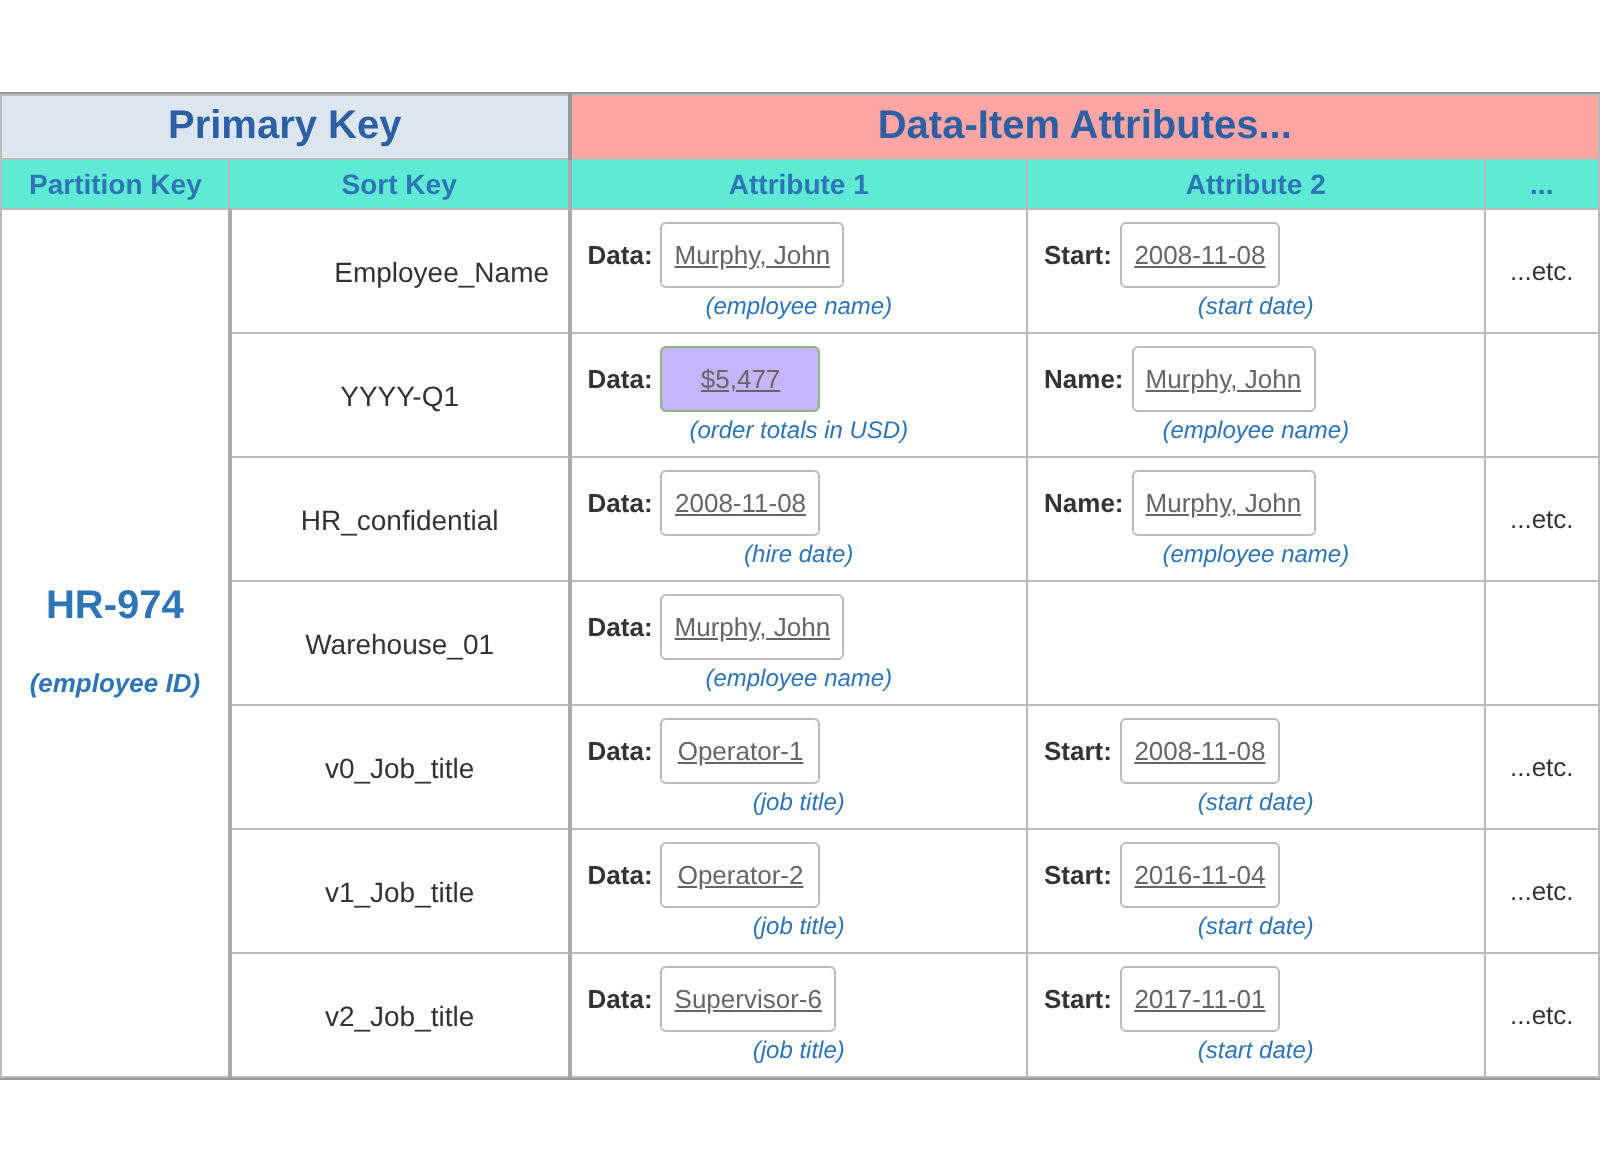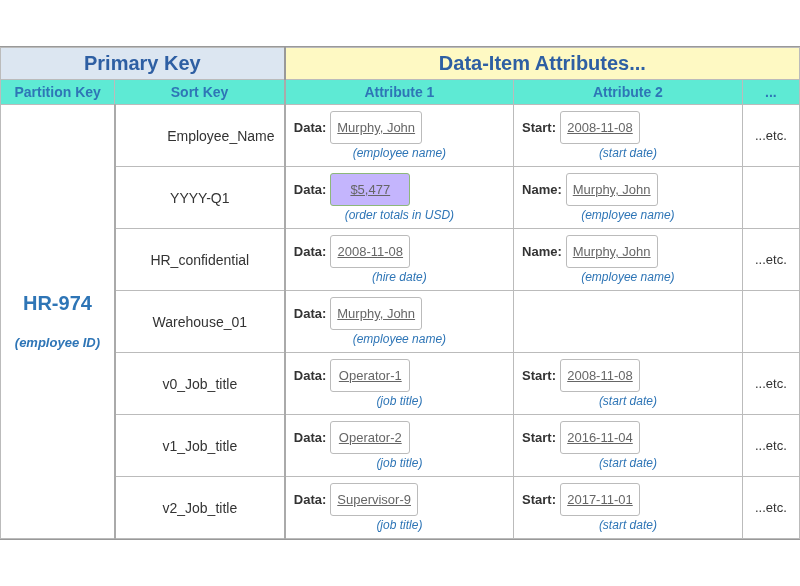--- a/index.html
+++ b/index.html
@@ -28,21 +28,21 @@
     }
     
     .header-primary {
       background: #dce6f1;
       color: #2e5fa3;
       font-size: 20px;
       font-weight: bold;
       border-right: 2px solid #999;
     }
     .header-dataitem {
-      background: #fef9c3;
+      background: #fca5a5;
       color: #2e5fa3;
       font-size: 20px;
       font-weight: bold;
     }
     
     .subheader {
       background: #5eead4;
       color: #2e75b6;
       font-size: 14px;
       font-style: normal;
@@ -272,21 +272,21 @@
       </div>
     </td>
           <td class="ellipsis-cell">...etc.</td>
         </tr>
         <tr>
           <td class="sort-key-cell" style="font-size: 14px;">v2_Job_title</td>
           <td class="attr-cell separator-col">
     <div class="attr-inner">
       <div class="attr-row">
         <span class="attr-label">Data:</span>
-        <span class="attr-value-box">Supervisor-9</span>
+        <span class="attr-value-box">Supervisor-6</span>
       </div>
       <div class="attr-hint">(job title)</div>
     </div>
   </td>
           <td class="attr-cell">
       <div class="attr-inner">
         <div class="attr-row">
           <span class="attr-label">Start:</span>
           <span class="attr-value-box">2017-11-01</span>
         </div>

